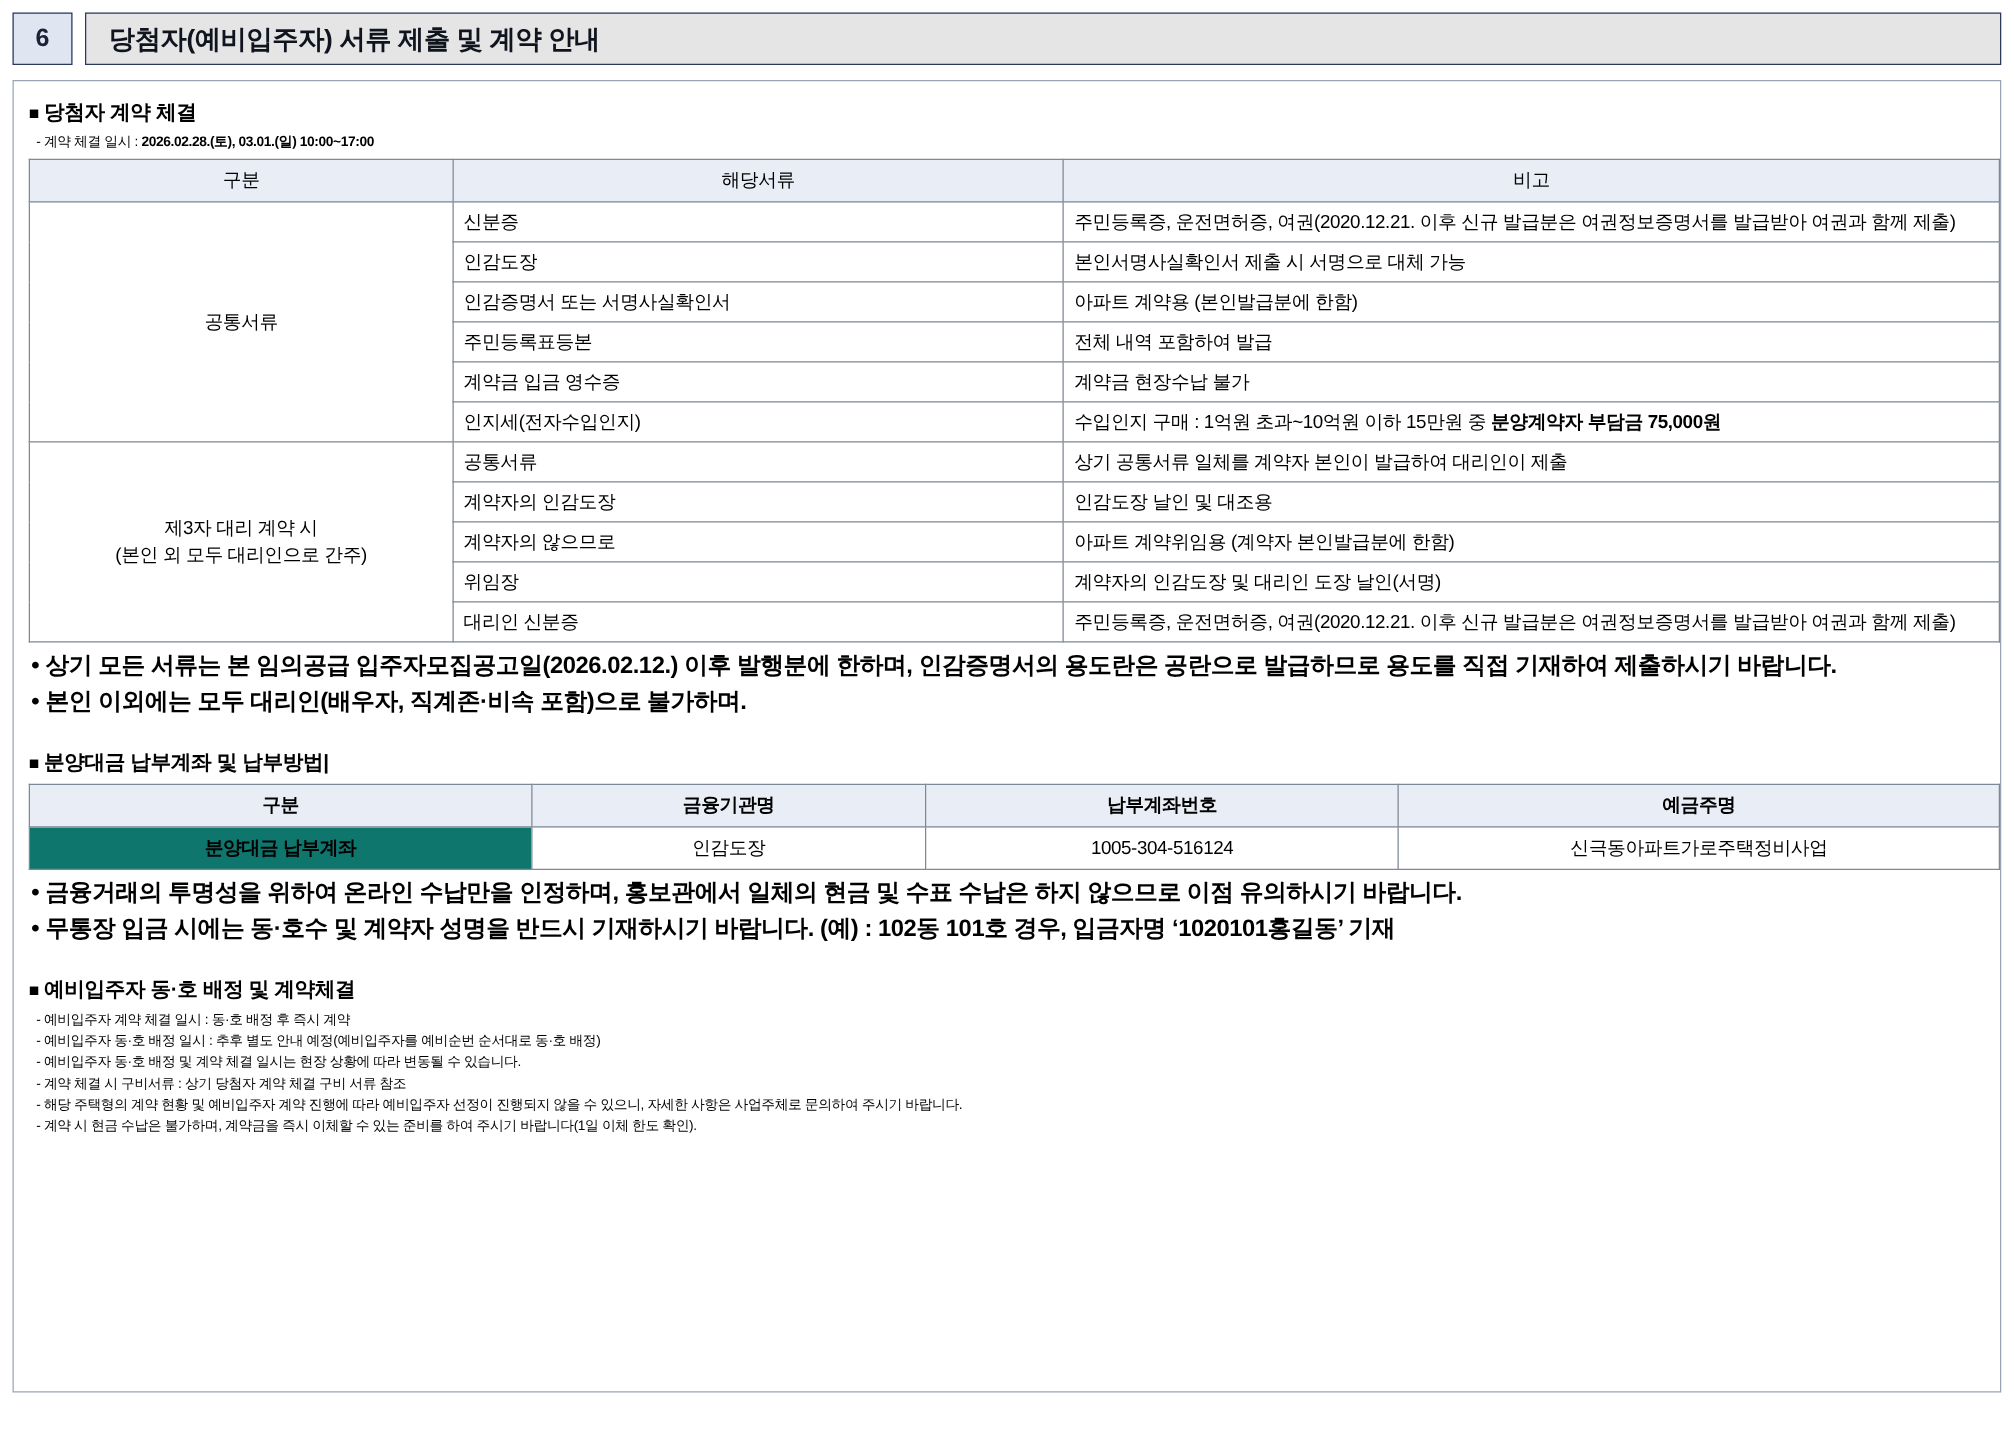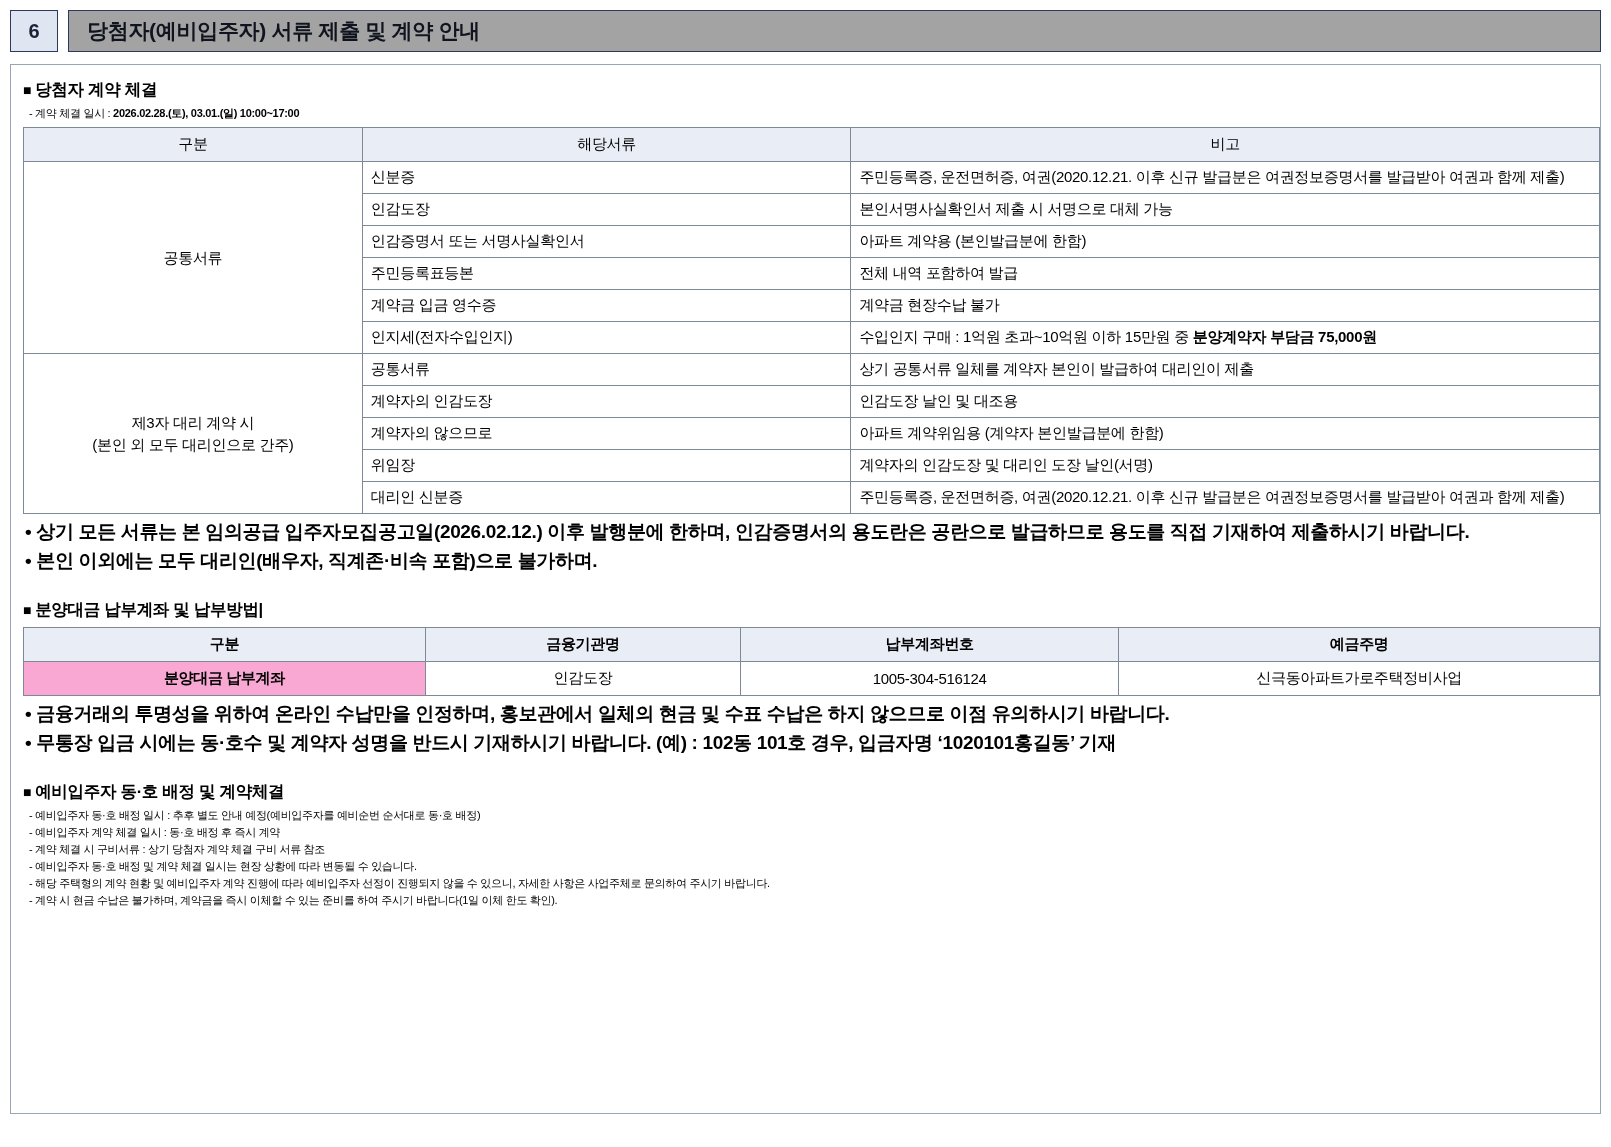--- a/index.html
+++ b/index.html
@@ -33,21 +33,21 @@
     display: flex;
     align-items: center;
     justify-content: center;
     font-weight: bold;
     font-size: 20px;
     color: #1a2236;
   }
   .header-title {
     flex: 1;
     border: 1.6px solid #2b3a5c;
-    background: #a3a3a3;
+    background: #e5e5e5;
     display: flex;
     align-items: center;
     padding-left: 18px;
     font-weight: bold;
     font-size: 21px;
     letter-spacing: -0.3px;
     color: #10141f;
   }
   
   .frame {
@@ -98,21 +98,21 @@
   .bullet .dot { margin-right: 5px; }
   table.pay { margin-top: 6px; }
   table.pay th, table.pay td {
     border: 1px solid #7f8896;
     padding: 7px 8px;
     font-size: 15px;
     text-align: center;
     letter-spacing: -0.3px;
   }
   table.pay th { background: #e9edf6; font-weight: bold; }
-  table.pay td.acctname { background: #f9a8d4; font-weight: bold; font-family: Liberation Serif, serif; }
+  table.pay td.acctname { background: #0f766e; font-weight: bold; }
   .gap { height: 18px; }
 </style>
 </head>
 <body>
 
 <div class="page">
 
   <div class="header">
     <div class="header-num">6</div>
     <div class="header-title">당첨자(예비입주자) 서류 제출 및 계약 안내</div>
@@ -243,21 +243,21 @@
       <div class="bullet">
         <span class="dot">•</span><span>무통장 입금 시에는 동·호수 및 계약자 성명을 반드시 기재하시기 바랍니다. (예) : 102동 101호 경우, 입금자명 ‘1020101홍길동’ 기재</span>
       </div>
     </div>
 
     <div class="gap"></div>
 
     <div class="sec-title">
       <span class="sq">■</span><span>예비입주자 동·호 배정 및 계약체결</span>
     </div>
+    <div class="dash-line">- 예비입주자 계약 체결 일시 : 동·호 배정 후 즉시 계약</div>
     <div class="dash-line">- 예비입주자 동·호 배정 일시 : 추후 별도 안내 예정(예비입주자를 예비순번 순서대로 동·호 배정)</div>
-    <div class="dash-line">- 예비입주자 계약 체결 일시 : 동·호 배정 후 즉시 계약</div>
+    <div class="dash-line">- 예비입주자 동·호 배정 및 계약 체결 일시는 현장 상황에 따라 변동될 수 있습니다.</div>
     <div class="dash-line">- 계약 체결 시 구비서류 : 상기 당첨자 계약 체결 구비 서류 참조</div>
-    <div class="dash-line">- 예비입주자 동·호 배정 및 계약 체결 일시는 현장 상황에 따라 변동될 수 있습니다.</div>
     <div class="dash-line">- 해당 주택형의 계약 현황 및 예비입주자 계약 진행에 따라 예비입주자 선정이 진행되지 않을 수 있으니, 자세한 사항은 사업주체로 문의하여 주시기 바랍니다.</div>
     <div class="dash-line">- 계약 시 현금 수납은 불가하며, 계약금을 즉시 이체할 수 있는 준비를 하여 주시기 바랍니다(1일 이체 한도 확인).</div>
 
   </div>
 </div>
 
 </body></html>

